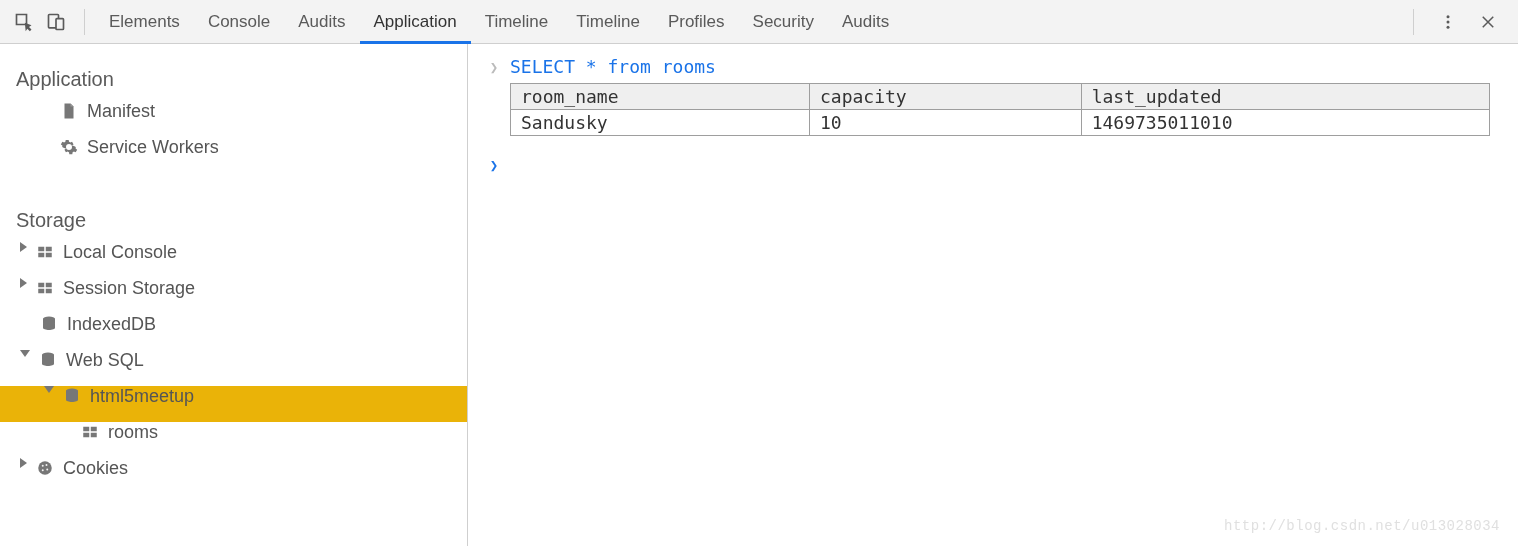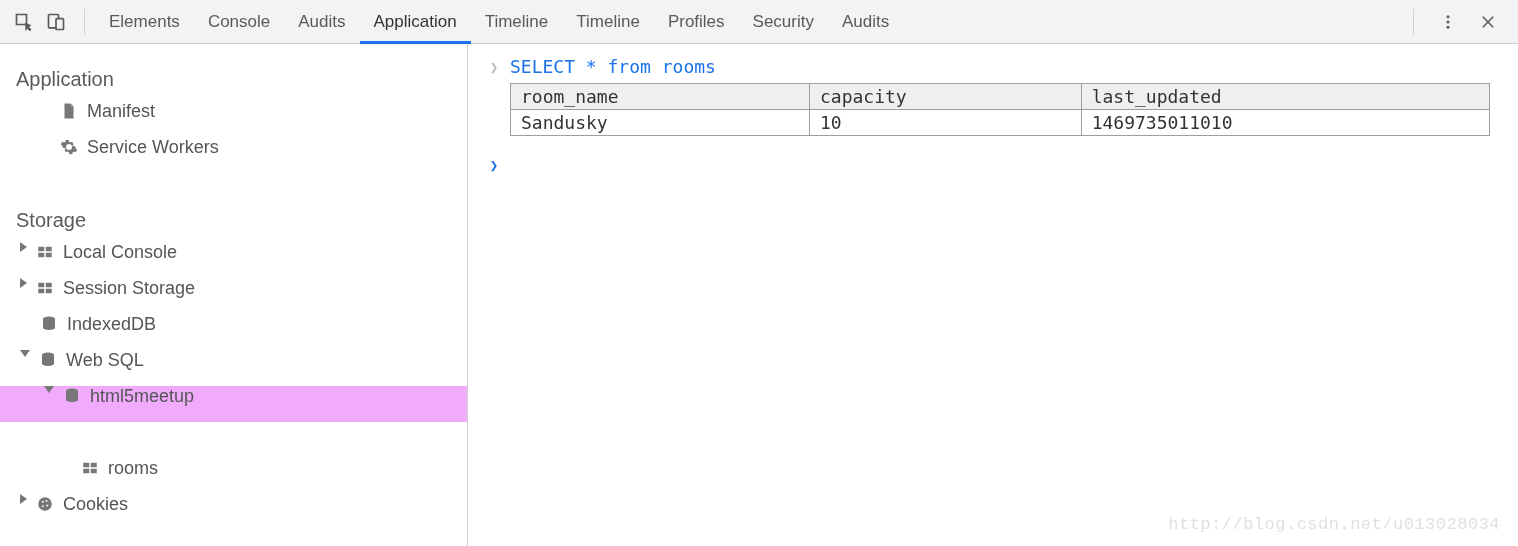--- a/index.html
+++ b/index.html
@@ -98,21 +98,21 @@
     font-weight: 400;
   }
   .tree-item {
     display: flex;
     height: 36px;
     padding: 0 16px 0 20px;
     gap: 8px;
     color: #5a5a5a;
   }
   .tree-item.selected {
-    background: #f0abfc;
+    background: #eab308;
   }
   .tree-item .label { color: #555; }
   .arrow {
     width: 0; height: 0;
     border-style: solid;
     display: inline-block;
     flex-shrink: 0;
   }
   .arrow-right {
     border-width: 5px 0 5px 7px;
@@ -127,21 +127,21 @@
   
   .ico { width: 20px; height: 20px; flex-shrink:0; display:flex; align-items:center; justify-content:center; color:#6b6b6b; }
   .ico svg { width: 18px; height: 18px; fill: currentColor; }
 
   .sidebar hr.section-gap {
     border: none;
     height: 26px;
   }
 
   .indent-1 { padding-left: 44px; }
-  .indent-2 { padding-left: 68px; margin-top: 36px; }
+  .indent-2 { padding-left: 68px; }
 
   
   .console-line {
     display: flex;
     align-items: flex-start;
     gap: 10px;
     padding: 4px 0;
     font-family: Menlo, Consolas, monospace;
   }
   .chev {
@@ -173,21 +173,21 @@
   }
   .result-table th {
     background: #efefef;
   }
 
   .watermark {
     position: absolute;
     right: 18px;
     bottom: 12px;
     font-family: "Courier New", monospace;
-    font-size: 17px;
+    font-size: 14px;
     color: #e0e0e0;
     letter-spacing: 0.5px;
     pointer-events: none;
   }
 </style>
 </head>
 <body>
 
 <div class="toolbar">
   <div class="icon-btn">

